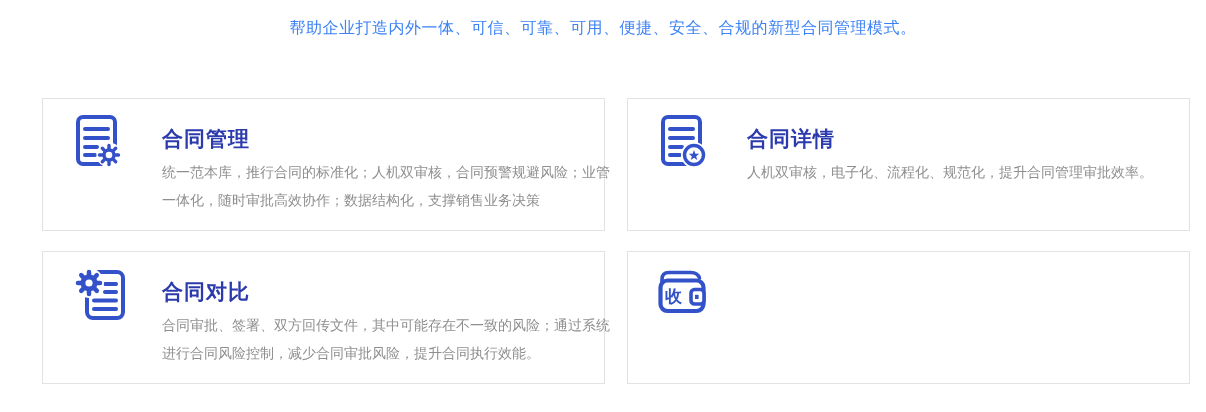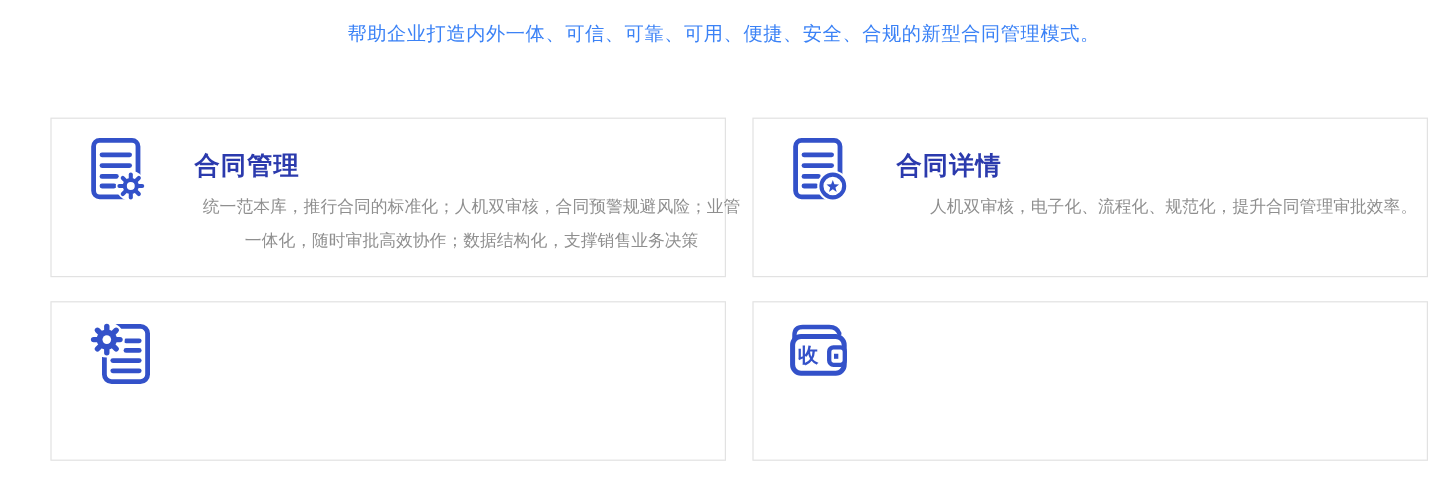--- a/index.html
+++ b/index.html
@@ -50,21 +50,20 @@
     font-weight: bold;
     letter-spacing: 1px;
     color: #2b3aad;
   }
   .card-desc {
     margin-top: 6px;
     font-size: 14px;
     line-height: 28px;
     color: #8f8f8f;
     white-space: pre-line;
-    text-align: center;
   }
   .icon-stroke { stroke: #3351c9; fill: none; }
   .icon-fill { fill: #3351c9; }
   .wallet-glyph {
     font-family: "Liberation Sans", "DejaVu Sans", sans-serif;
     font-weight: bold;
     font-size: 17px;
     fill: #3351c9;
   }
 </style>
@@ -133,20 +132,25 @@
         <line x1="20" y1="25" x2="20" y2="28"></line>
         <line x1="14.3" y1="22.7" x2="12.2" y2="24.8"></line>
         <line x1="12" y1="17" x2="9" y2="17"></line>
         <line x1="14.3" y1="11.3" x2="12.2" y2="9.2"></line>
         <line x1="20" y1="9" x2="20" y2="6"></line>
         <line x1="25.7" y1="11.3" x2="27.8" y2="9.2"></line>
       </g>
       <circle class="icon-fill" cx="20" cy="17" r="8.5"></circle>
       <circle cx="20" cy="17" r="3.6" fill="#ffffff"></circle>
     </svg>
+    <div class="card-text">
+      <div class="card-title">合同对比</div>
+      <div class="card-desc">合同审批、签署、双方回传文件，其中可能存在不一致的风险；通过系统
+进行合同风险控制，减少合同审批风险，提升合同执行效能。</div>
+    </div>
   </div>
 
   <div class="card">
     <svg class="card-icon" viewBox="0 0 56 56">
       <path class="icon-stroke" d="M 8,17 L 8,13.5 Q 8,6.5 15,6.5 L 37,6.5 Q 43.5,6.5 45.5,12" stroke-width="3.6" stroke-linecap="round"></path>
       <rect class="icon-stroke" x="6.5" y="14.5" width="43" height="30.5" rx="7" stroke-width="4.2"></rect>
       <text class="wallet-glyph" x="11" y="36">收</text>
       <rect x="37" y="23.5" width="13" height="14.5" rx="3.5" fill="#ffffff" stroke="#3351c9" stroke-width="3.6"></rect>
       <rect class="icon-fill" x="41" y="28.8" width="3.6" height="4.2"></rect>
     </svg>

